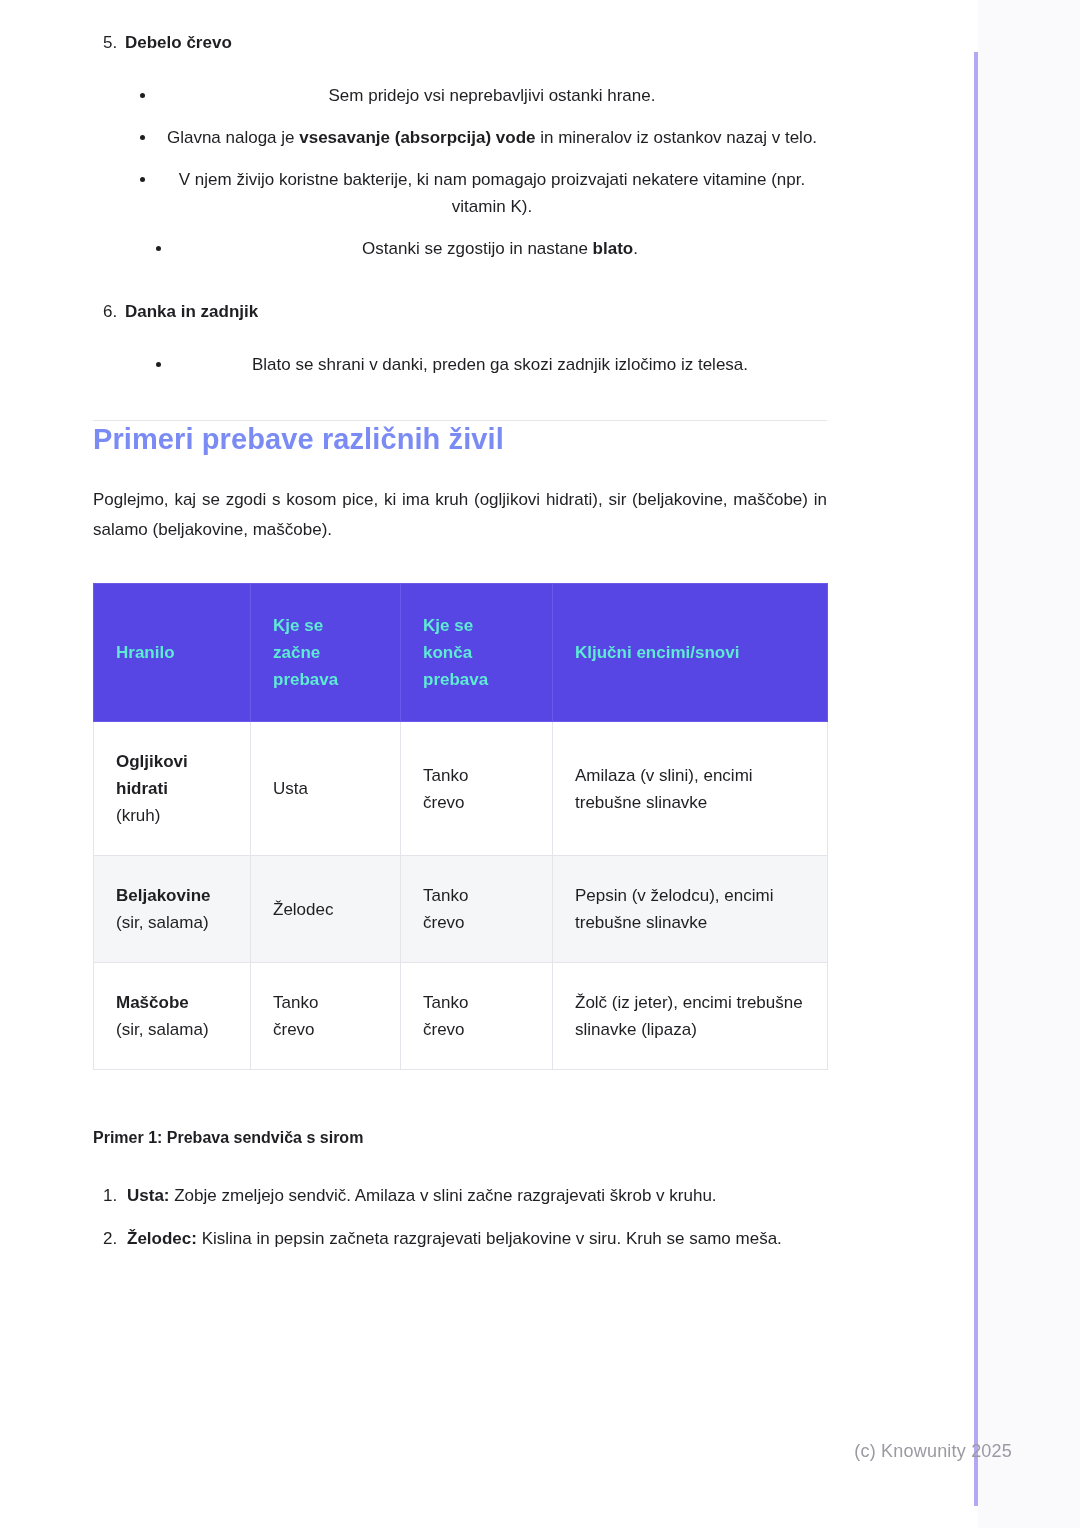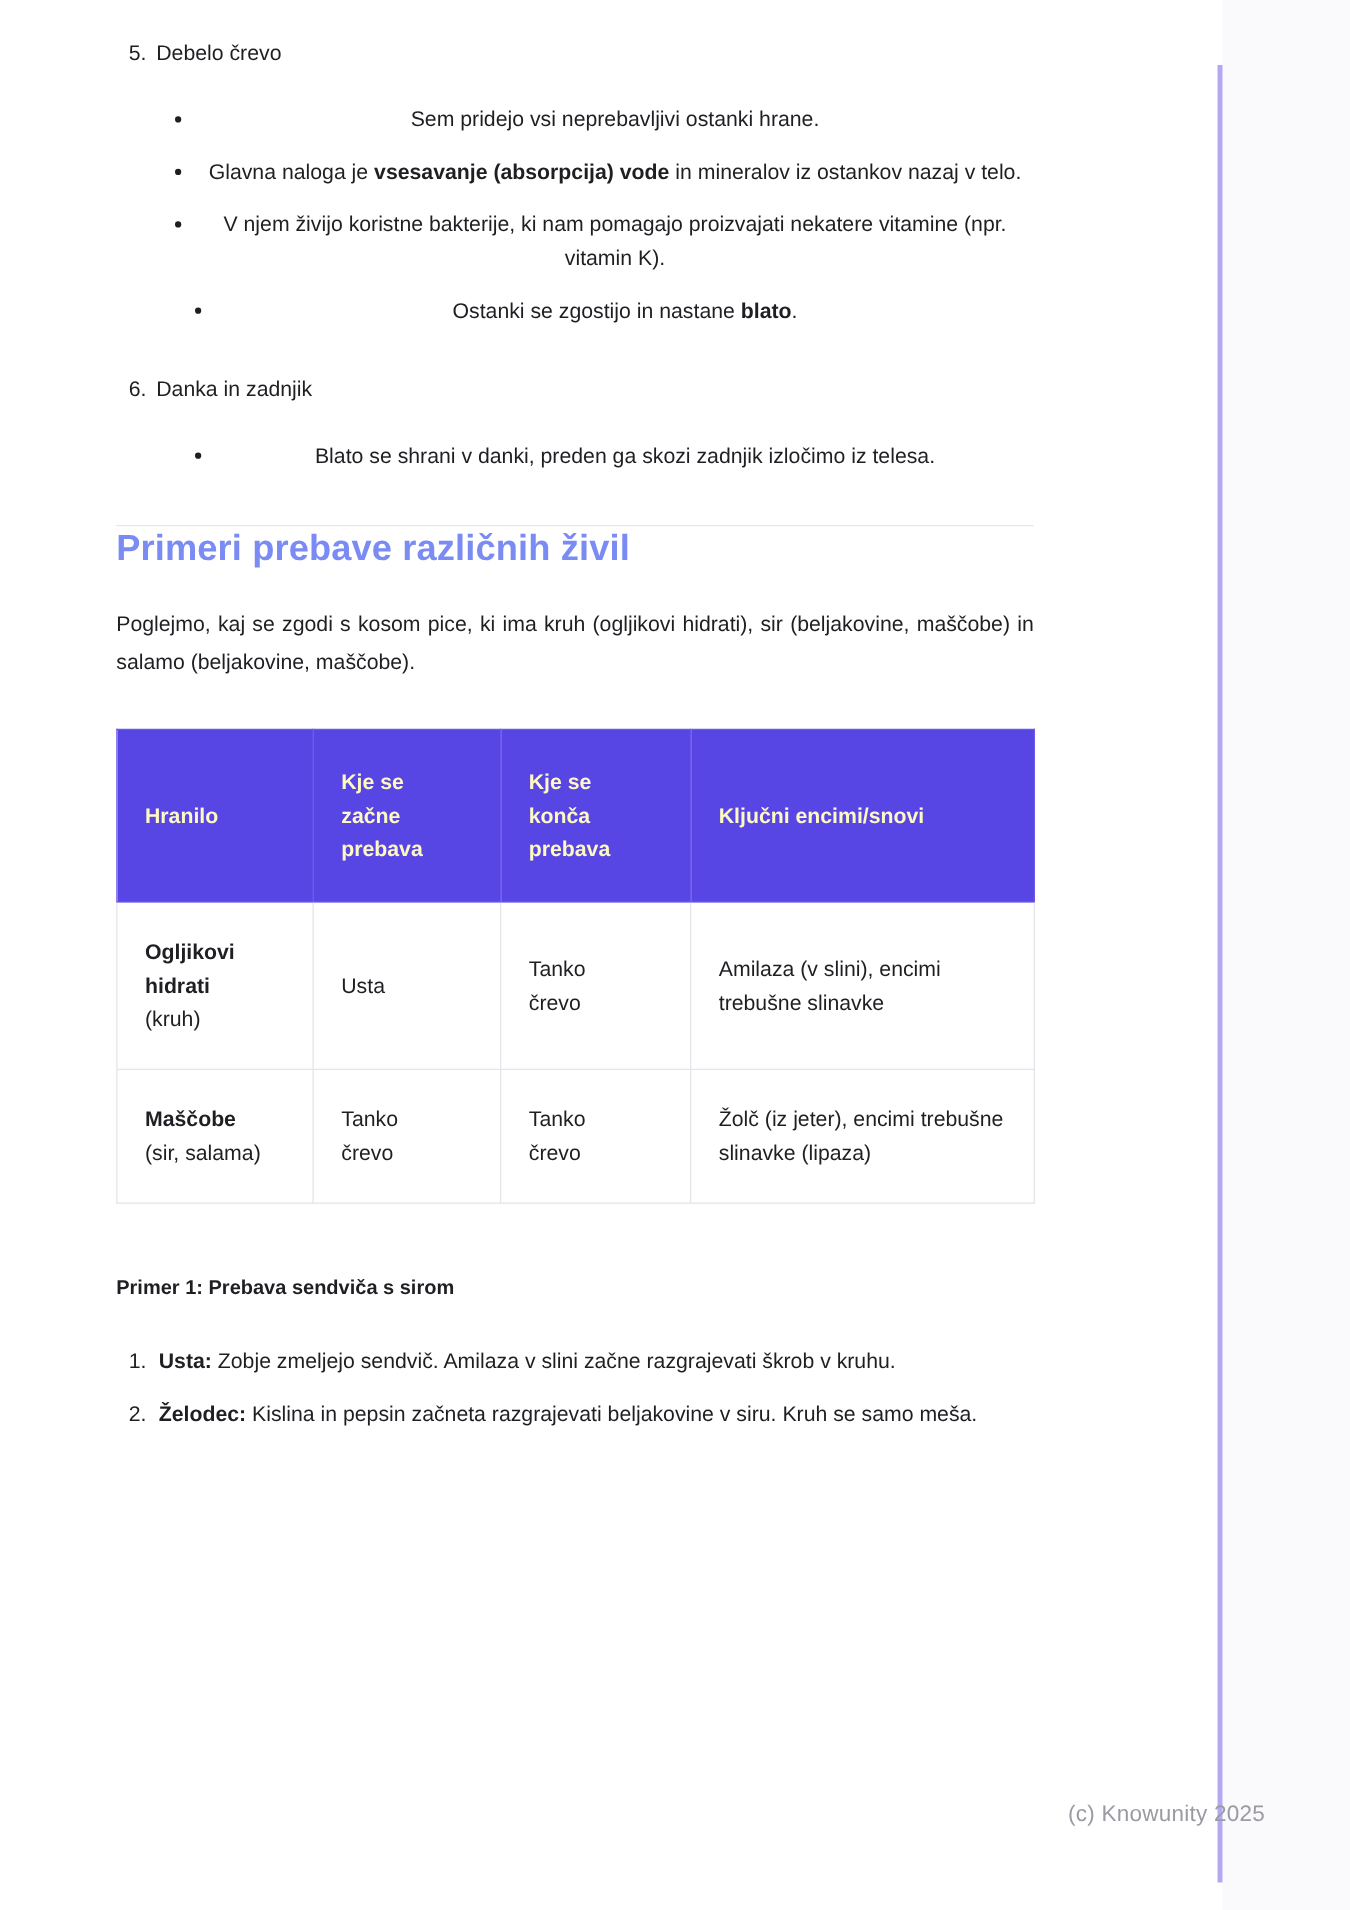--- a/index.html
+++ b/index.html
@@ -18,40 +18,40 @@
     position:absolute; right:68px; bottom:66px;
     font-size:18px; color:#9a9aa3; z-index:3; letter-spacing:.2px;
   }
 
   .content { position:absolute; left:93px; top:0; width:734px; font-size:17px; line-height:27px; }
 
   .lead { margin:57px 0 0 63px; }
 
   .numitem { position:relative; padding-left:32px; margin-top:29px; }
   .numitem .num { position:absolute; left:10px; top:0; }
-  .numitem .numtitle { font-weight:400; }
+  .numitem .numtitle { font-weight:700; }
 
   ul.bullets { margin:26px 0 0 0; padding-left:64px; list-style:disc outside; }
   ul.bullets li { margin-bottom:15px;text-align:center; }
   ul.bullets li:last-child { margin-bottom:0;margin-left:16px; }
   .b { font-weight:700; }
 
   hr.divider { border:none; border-top:1px solid #e7e7eb; margin-top:42px; }
 
   h1.section-heading {
     font-size:29px; line-height:36px; font-weight:700;
     color:#7b8bf4; letter-spacing:.1px;
   }
 
   p.intro { margin-top:28px; text-align:justify; line-height:30px; }
 
   table.tbl { margin-top:38px; border-collapse:collapse; width:734px; table-layout:fixed; }
   col.c1 { width:157px; } col.c2 { width:150px; } col.c3 { width:152px; } col.c4 { width:275px; }
   .tbl th {
-    background:#5746e3; color:#fef9c3; font-weight:700; text-align:left;
+    background:#5746e3; color:#5eead4; font-weight:700; text-align:left;
     vertical-align:middle; padding:28px 30px 28px 22px; border:1px solid #6a59ea;
     font-size:17px; line-height:27px;
   }
   .tbl td {
     vertical-align:middle; padding:26px 22px; border:1px solid #e4e4ea;
     font-size:17px; line-height:27px; background:#ffffff;
   }
   .tbl td.narrow { padding-right:40px; }
   .tbl tr.alt td { background:#f5f6f8; }
   .tbl .note { display:block; font-weight:400; }
@@ -119,20 +119,29 @@
       <tbody>
         <tr>
           <td>
             <span class="b">Ogljikovi hidrati</span>
             <span class="note">(kruh)</span>
           </td>
           <td class="narrow">Usta</td>
           <td class="narrow">Tanko črevo</td>
           <td>Amilaza (v slini), encimi trebušne slinavke</td>
         </tr>
+        <tr class="alt">
+          <td>
+            <span class="b">Beljakovine</span>
+            <span class="note">(sir, salama)</span>
+          </td>
+          <td class="narrow">Želodec</td>
+          <td class="narrow">Tanko črevo</td>
+          <td>Pepsin (v želodcu), encimi trebušne slinavke</td>
+        </tr>
         <tr>
           <td>
             <span class="b">Maščobe</span>
             <span class="note">(sir, salama)</span>
           </td>
           <td class="narrow">Tanko črevo</td>
           <td class="narrow">Tanko črevo</td>
           <td>Žolč (iz jeter), encimi trebušne slinavke (lipaza)</td>
         </tr>
       </tbody>

